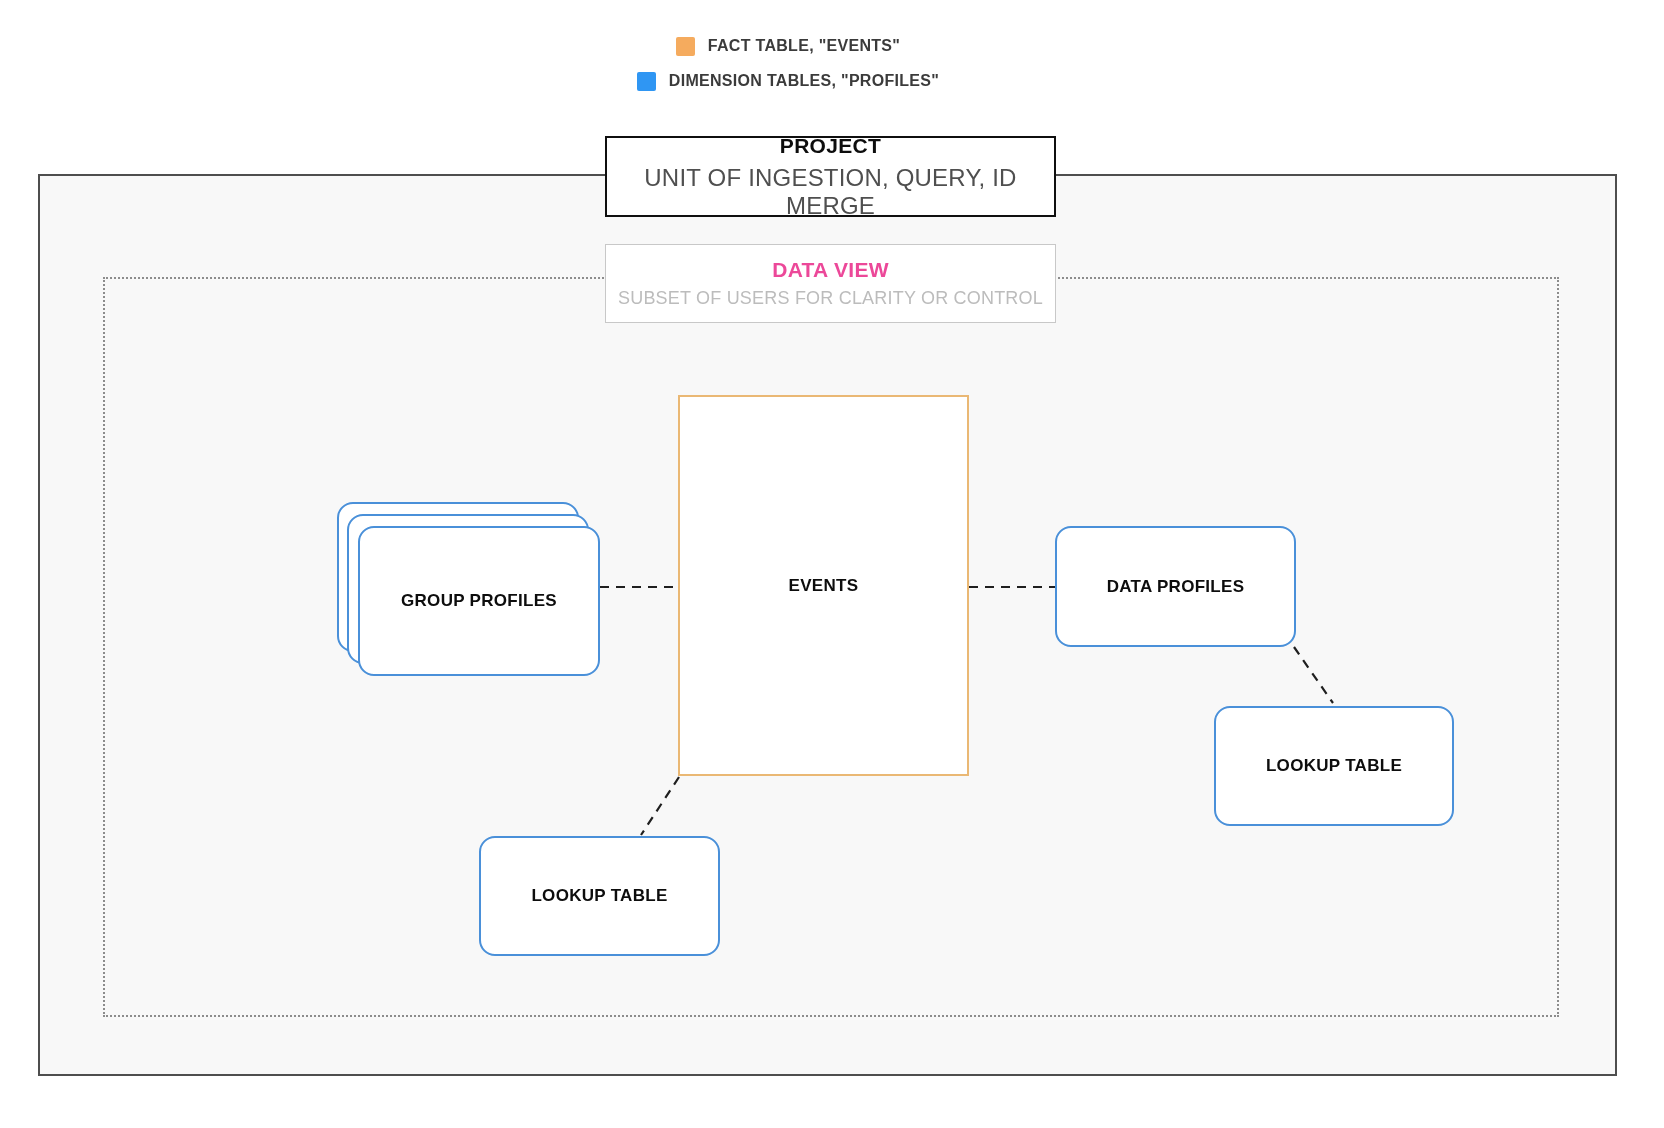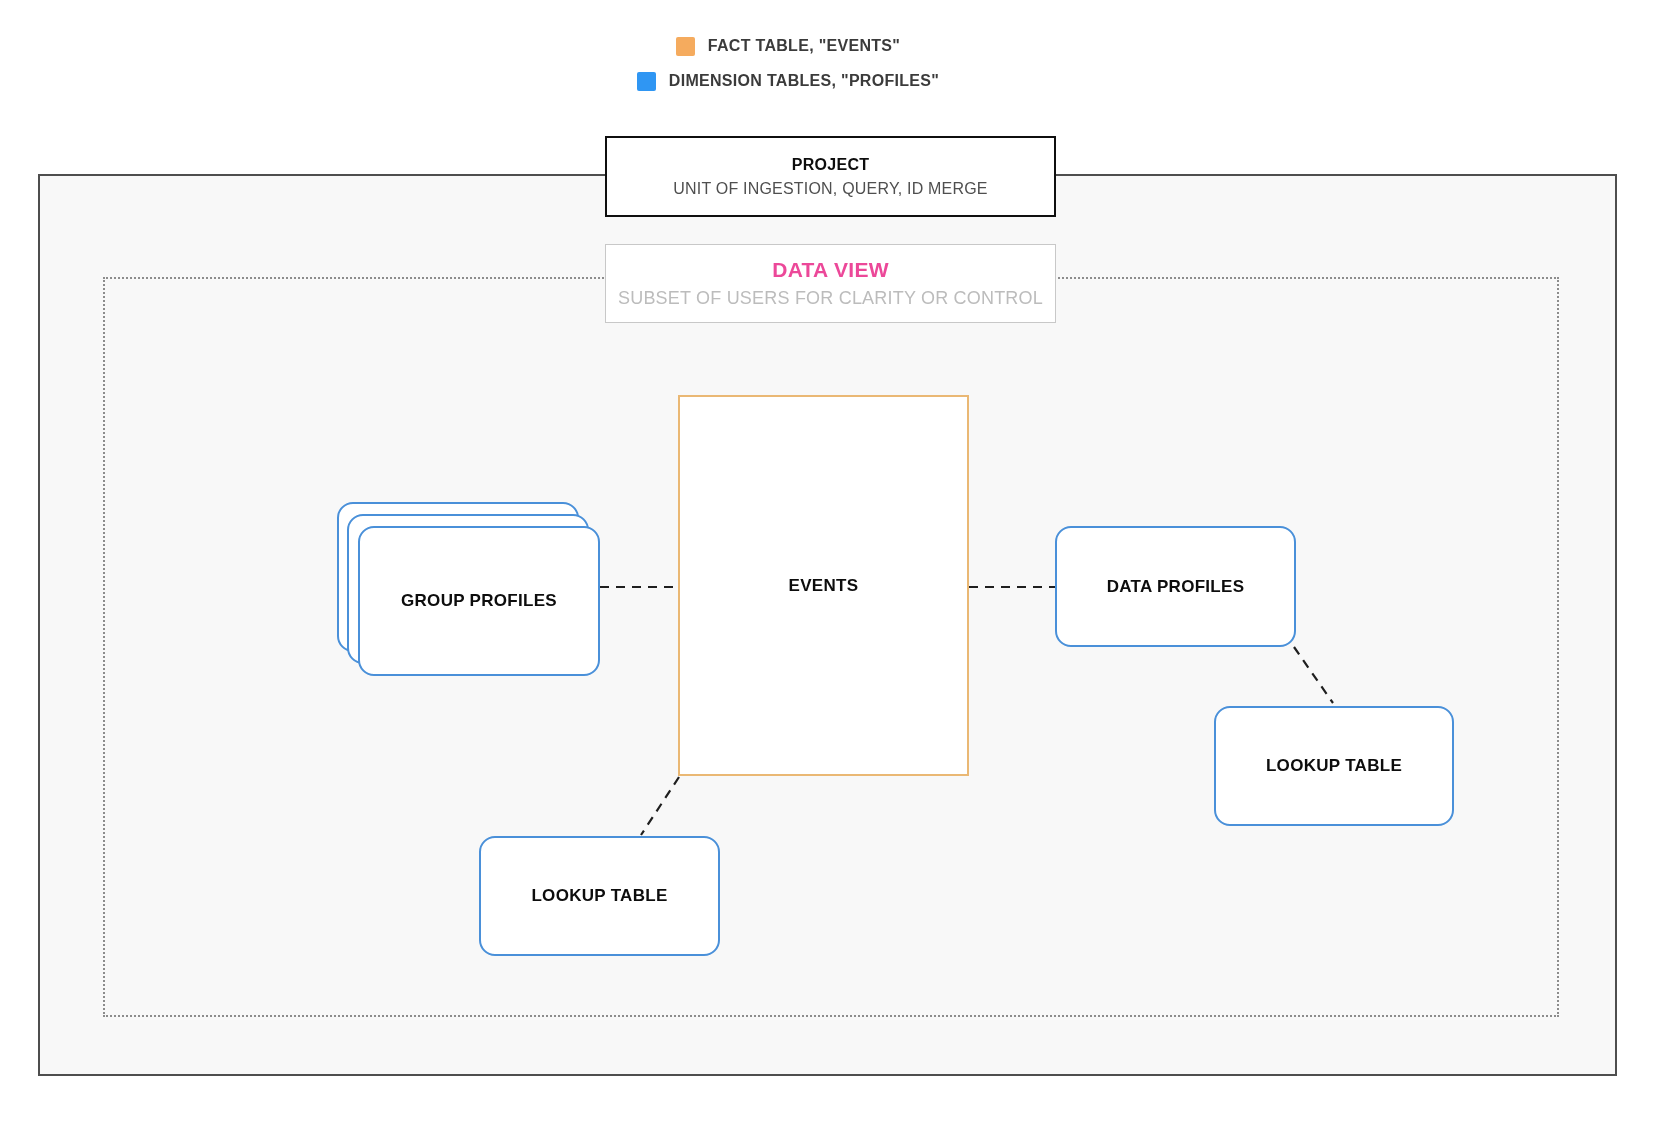--- a/index.html
+++ b/index.html
@@ -51,22 +51,22 @@
     left: 605px; width: 451px;
     box-sizing: border-box;
     background: #ffffff;
     display: flex; flex-direction: column; align-items: center; justify-content: center;
     gap: 6px;
     z-index: 5;
     text-align: center;
   }
   .project-box { top: 136px; height: 81px; border: 2px solid #0f0f0f; }
   .dataview-box { top: 244px; height: 79px; border: 1px solid #c8c8c8; }
-  .project-box .box-title { font-size: 16px; font-weight: bold; color: #0d0d0d; letter-spacing: 0.3px; }
-  .project-box .box-subtitle { font-size: 16px; color: #4f4f4f; letter-spacing: 0.2px; }
+  .project-box .box-title { font-size: 21px; font-weight: bold; color: #0d0d0d; letter-spacing: 0.3px; }
+  .project-box .box-subtitle { font-size: 24px; color: #4f4f4f; letter-spacing: 0.2px; }
   .dataview-box .box-title { font-size: 21px; font-weight: bold; color: #ec4899; letter-spacing: 0.3px; }
   .dataview-box .box-subtitle { font-size: 18px; color: #bcbcbc; letter-spacing: 0.2px; }
 
   
   .connectors {
     position: absolute; left: 0; top: 0; width: 1664px; height: 1128px;
     z-index: 3; pointer-events: none;
   }
   .connectors line {
     stroke: #1f1f1f; stroke-width: 2.2; stroke-dasharray: 9 7;

